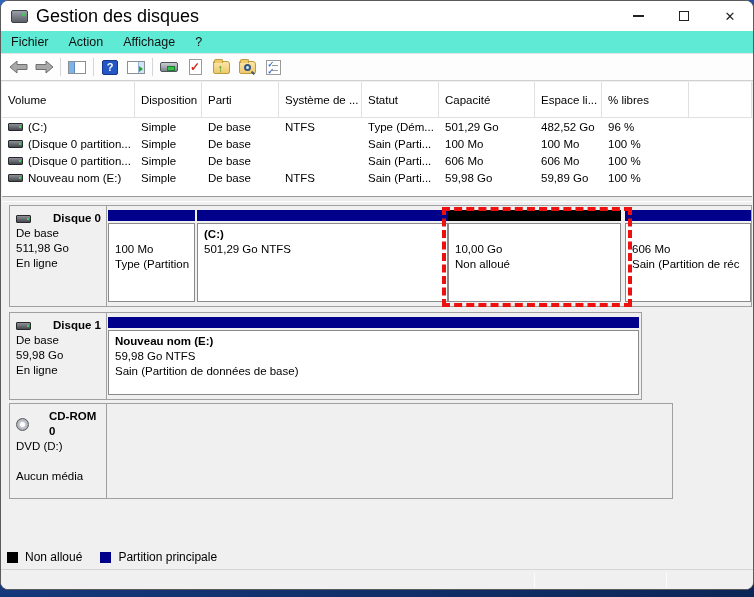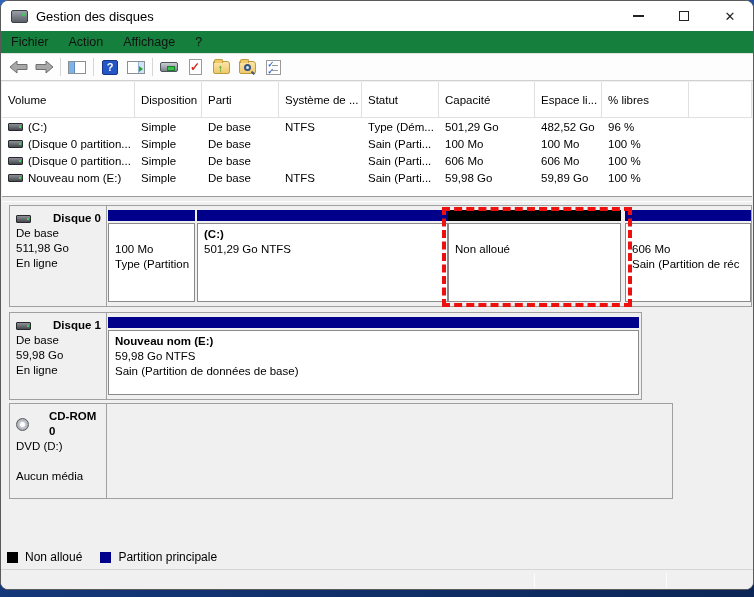--- a/index.html
+++ b/index.html
@@ -11,28 +11,28 @@
   }
   .window {
     position:absolute; left:0; top:0; width:754px; height:590px;
     background:#f0f0f0; border:1px solid #5a5a5a; border-radius:8px;
     overflow:hidden;
   }
   
   .titlebar { position:absolute; top:0; left:0; right:0; height:30px; background:#ffffff; display:flex; align-items:center; }
   .title-icon { width:17px; height:13px; margin-left:10px; background:linear-gradient(#9aa0a8,#5b6068); border:1px solid #3c4046; border-radius:2px; position:relative; }
   .title-icon::after { content:""; position:absolute; right:2px; top:2px; width:3px; height:3px; background:#37d05a; border-radius:50%; }
-  .title-text { margin-left:8px; font-size:13px; color:#000; }
+  .title-text { margin-left:8px; font-size:18px; color:#000; }
   .win-controls { margin-left:auto; display:flex; height:30px; }
   .win-btn { width:46px; height:30px; display:flex; align-items:center; justify-content:center; font-size:13px; color:#222; cursor:default; }
   .max-glyph { width:10px; height:10px; border:1.2px solid #222; }
   .min-glyph { width:11px; height:1.4px; background:#222; }
   .close-glyph { font-size:13px; }
   
-  .menubar { position:absolute; top:30px; left:0; right:0; height:22px; background:#15803d; display:flex; align-items:center; font-size:12.5px; }
+  .menubar { position:absolute; top:30px; left:0; right:0; height:22px; background:#5eead4; display:flex; align-items:center; font-size:12.5px; }
   .menu-item { padding:2px 10px; color:#111; }
   
   .toolbar { position:absolute; top:52px; left:0; right:0; height:28px; background:#fdfdfd; border-top:1px solid #e3e3e3; border-bottom:1px solid #d0d0d0; display:flex; align-items:center; padding-left:4px; }
   .tb-btn { width:26px; height:24px; display:flex; align-items:center; justify-content:center; }
   .tb-sep { width:1px; height:18px; background:#d6d6d6; margin:0 3px; }
   .mini-window { width:18px; height:13px; background:#fff; border:1px solid #8a8f94; position:relative; }
   .mini-window .left-pane { position:absolute; left:0; top:0; bottom:0; width:6px; background:#7fb2e5; border-right:1px solid #5d8dc0; }
   .mini-window .right-pane { position:absolute; right:0; top:0; bottom:0; width:6px; background:#cfe3f6; border-left:1px solid #8fb4d8; }
   .mini-window .play { position:absolute; right:1px; top:4px; width:0; height:0; border-left:4px solid #2da12d; border-top:3px solid transparent; border-bottom:3px solid transparent; }
   .help-box { width:16px; height:15px; background:#2456c4; border:1px solid #16348a; color:#fff; font-weight:bold; font-size:11px; display:flex; align-items:center; justify-content:center; border-radius:2px; }
@@ -255,20 +255,21 @@
         <div class="pbar"></div>
         <div class="pbox">
           <div class="pname">(C:)</div>
           <div>501,29 Go NTFS</div>
         </div>
       </div>
       <div class="part" style="left:341px; width:173px;">
         <div class="pbar black"></div>
         <div class="pbox">
           <div class="pname"></div>
+          <div>10,00 Go</div>
           <div>Non alloué</div>
         </div>
       </div>
       <div class="part" style="left:518px; width:126px;">
         <div class="pbar"></div>
         <div class="pbox">
           <div class="pname"></div>
           <div>606 Mo</div>
           <div>Sain (Partition de réc</div>
         </div>

